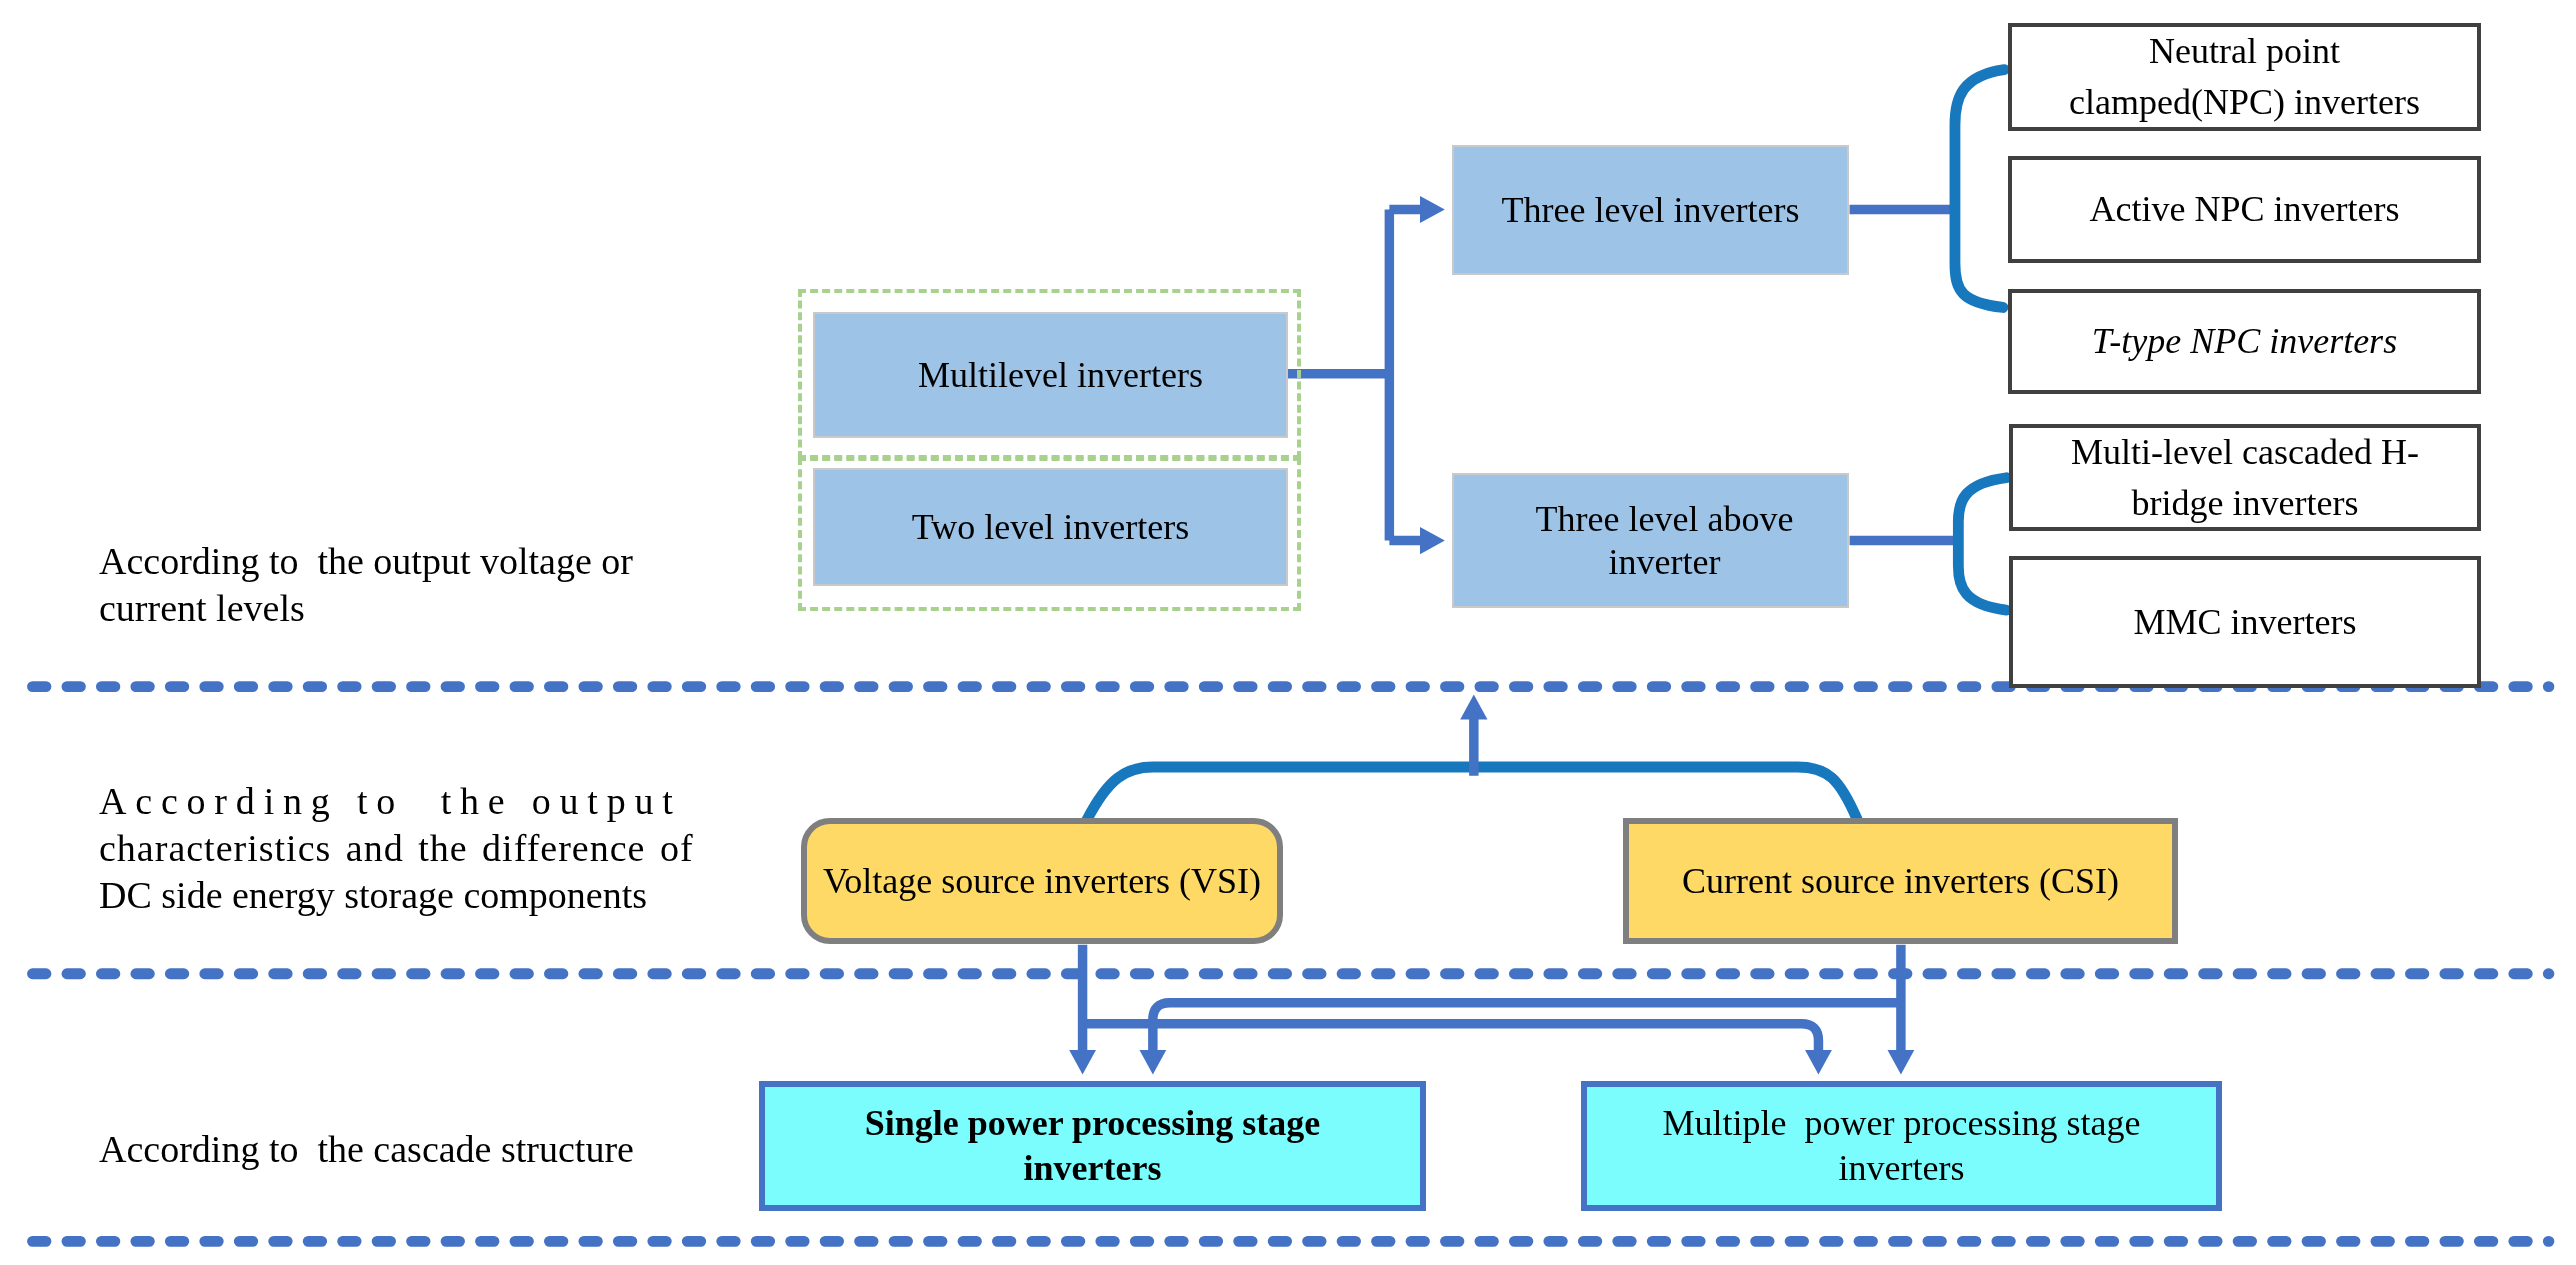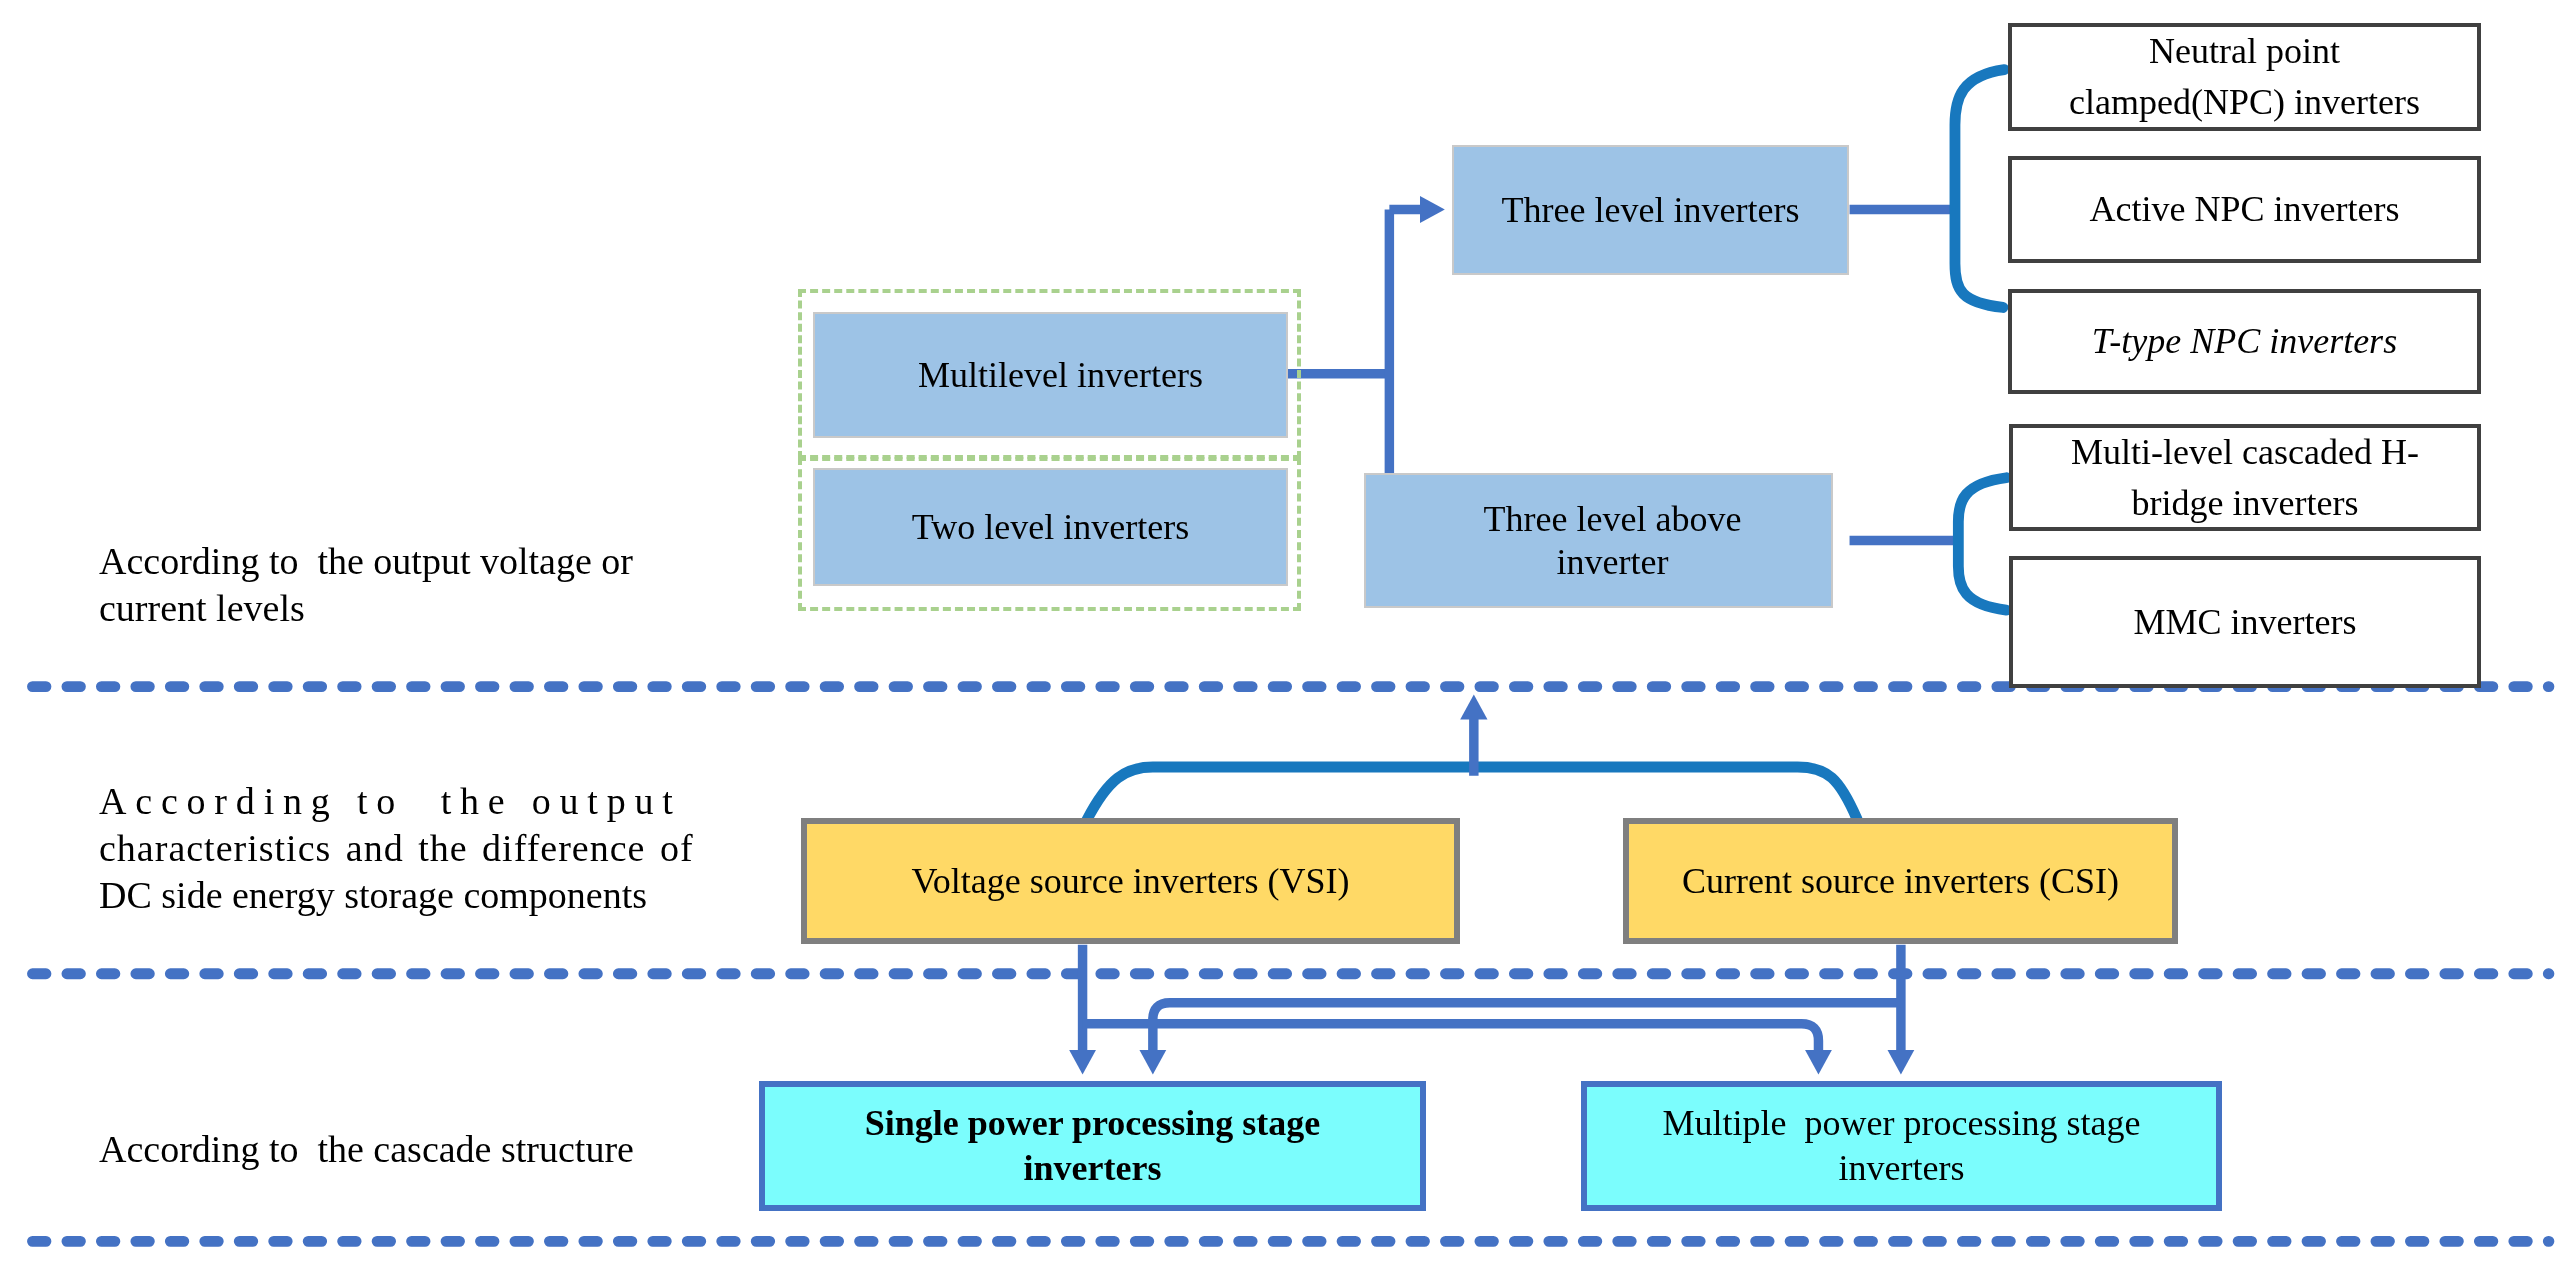--- a/index.html
+++ b/index.html
@@ -77,21 +77,21 @@
 
   <div class="node blue" style="left:813px;top:312px;width:475px;height:126px;padding-left:20px;">
     <span class="line">Multilevel inverters</span>
   </div>
   <div class="node blue" style="left:813px;top:468px;width:475px;height:118px;">
     <span class="line">Two level inverters</span>
   </div>
   <div class="node blue" style="left:1452px;top:145px;width:397px;height:130px;">
     <span class="line">Three level inverters</span>
   </div>
-  <div class="node blue" style="left:1364px;top:473px;width:469px;height:135px;line-height:43px;padding-left:28px;">
+  <div class="node blue" style="left:1452px;top:473px;width:397px;height:135px;line-height:43px;padding-left:28px;">
     <span class="line">Three level above</span>
     <span class="line">inverter</span>
   </div>
 
   <div class="node whitebox" style="left:2008px;top:23px;width:473px;height:108px;">
     <span class="line">Neutral point</span>
     <span class="line">clamped(NPC) inverters</span>
   </div>
   <div class="node whitebox" style="left:2008px;top:156px;width:473px;height:107px;">
     <span class="line">Active NPC inverters</span>
@@ -100,21 +100,21 @@
     <span class="line">T-type NPC inverters</span>
   </div>
   <div class="node whitebox" style="left:2009px;top:424px;width:472px;height:107px;">
     <span class="line">Multi-level cascaded H-</span>
     <span class="line">bridge inverters</span>
   </div>
   <div class="node whitebox" style="left:2009px;top:556px;width:472px;height:132px;">
     <span class="line">MMC inverters</span>
   </div>
 
-  <div class="node yellow" style="left:801px;top:818px;width:659px;height:126px;">
+  <div class="node yellow" style="left:801px;top:818px;width:482px;height:126px;border-radius:29px;">
     <span class="line">Voltage source inverters (VSI)</span>
   </div>
   <div class="node yellow" style="left:1623px;top:818px;width:555px;height:126px;">
     <span class="line">Current source inverters (CSI)</span>
   </div>
 
   <div class="node cyan" style="left:759px;top:1081px;width:667px;height:130px;font-weight:bold;">
     <span class="line">Single power processing stage</span>
     <span class="line">inverters</span>
   </div>

